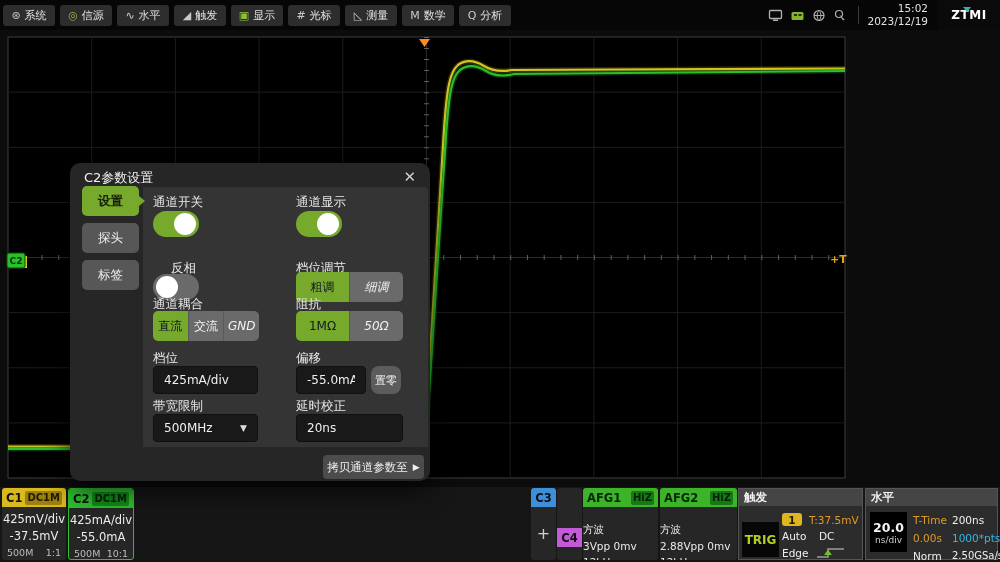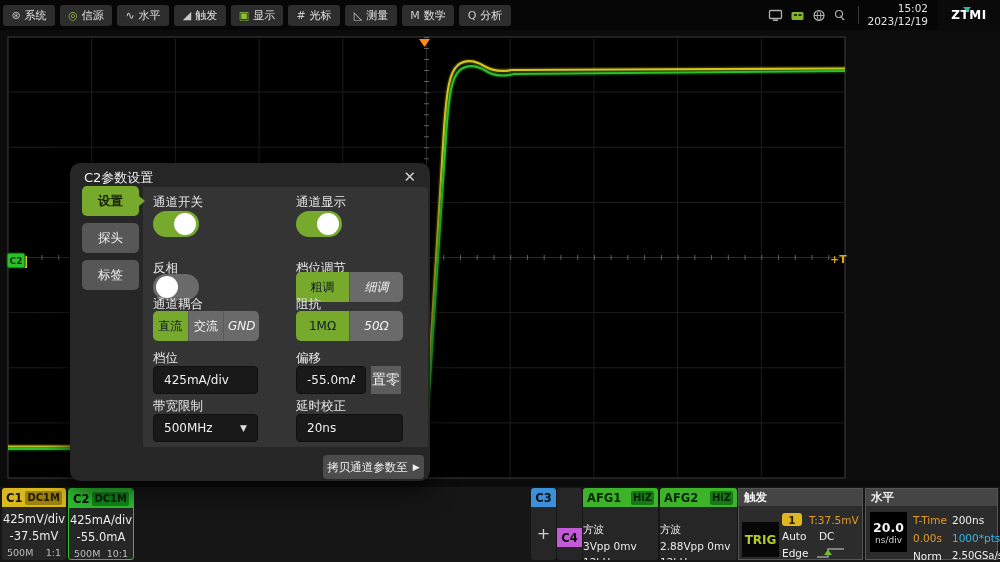--- a/index.html
+++ b/index.html
@@ -43,22 +43,22 @@
   .seg{position:absolute;height:30px;display:flex;border-radius:5px;overflow:hidden;}
   .seg .sg{flex:1;display:flex;align-items:center;justify-content:center;font-size:12px;
            background:#6a6a6a;color:#f2f2f2;border-right:1px solid #595959;}
   .seg .sg:last-child{border-right:none;font-style:italic;}
   .seg .on{background:#77a92c;color:#0f172a;}
   .field{position:absolute;height:28px;background:#191919;border:1px solid #101010;border-radius:4px;
          color:#f0f0f0;font-size:12px;box-sizing:border-box;display:flex;align-items:center;padding:0 10px;
          font-family:"DejaVu Sans","Liberation Sans",sans-serif;}
   input.field{outline:none;}
   .dd-caret{margin-left:auto;font-size:9px;color:#dcdcdc;}
-  .mini-btn{position:absolute;width:30px;height:28px;background:#5c5c5c;border-radius:0;color:#efefef;
-            font-size:14px;display:flex;align-items:center;justify-content:center;}
+  .mini-btn{position:absolute;width:30px;height:28px;background:#5c5c5c;border-radius:8px;color:#efefef;
+            font-size:11px;display:flex;align-items:center;justify-content:center;}
   .copy-btn{position:absolute;left:253px;top:292px;width:101px;height:24px;background:#4c4c4c;border-radius:4px;
             color:#efefef;font-size:11.5px;display:flex;align-items:center;justify-content:center;gap:5px;}
   .copy-btn .arr{font-size:9px;}
   
   .bbar{position:absolute;left:0;top:487px;width:1000px;height:75px;background:#161616;font-size:11.5px;}
   .chcard{position:absolute;top:1px;height:72px;background:#262626;border-radius:3px;overflow:hidden;box-sizing:border-box;}
   .chhead{height:19px;display:flex;align-items:center;justify-content:space-between;padding:0 4px;
           font-size:11.5px;font-weight:bold;color:#101010;}
   .badge{font-size:10px;font-weight:bold;padding:0 2px;border-radius:2px;line-height:14px;}
   .chbody{text-align:center;color:#ececec;line-height:17px;padding-top:4px;font-size:11.5px;}
@@ -222,21 +222,21 @@
       </div>
     <div class="tab" style="top:97px;">
         <span>标签</span>
       </div>
 
     <div class="flabel" style="left:83px;top:31px;">通道开关</div>
     <div class="tog on" style="left:83px;top:48px;"></div>
     <div class="flabel" style="left:226px;top:31px;">通道显示</div>
     <div class="tog on" style="left:226px;top:48px;"></div>
 
-    <div class="flabel" style="left:83px;top:97px;">反相</div>
+    <div class="flabel" style="left:101px;top:97px;">反相</div>
     <div class="tog" style="left:83px;top:111px;"></div>
     <div class="flabel" style="left:226px;top:97px;">档位调节</div>
     <div class="seg" style="left:226px;top:109px;width:107px;">
       <div class="sg on">粗调</div>
       <div class="sg">细调</div>
     </div>
 
     <div class="flabel" style="left:83px;top:133px;">通道耦合</div>
     <div class="seg" style="left:83px;top:148px;width:106px;">
       <div class="sg on">直流</div>

